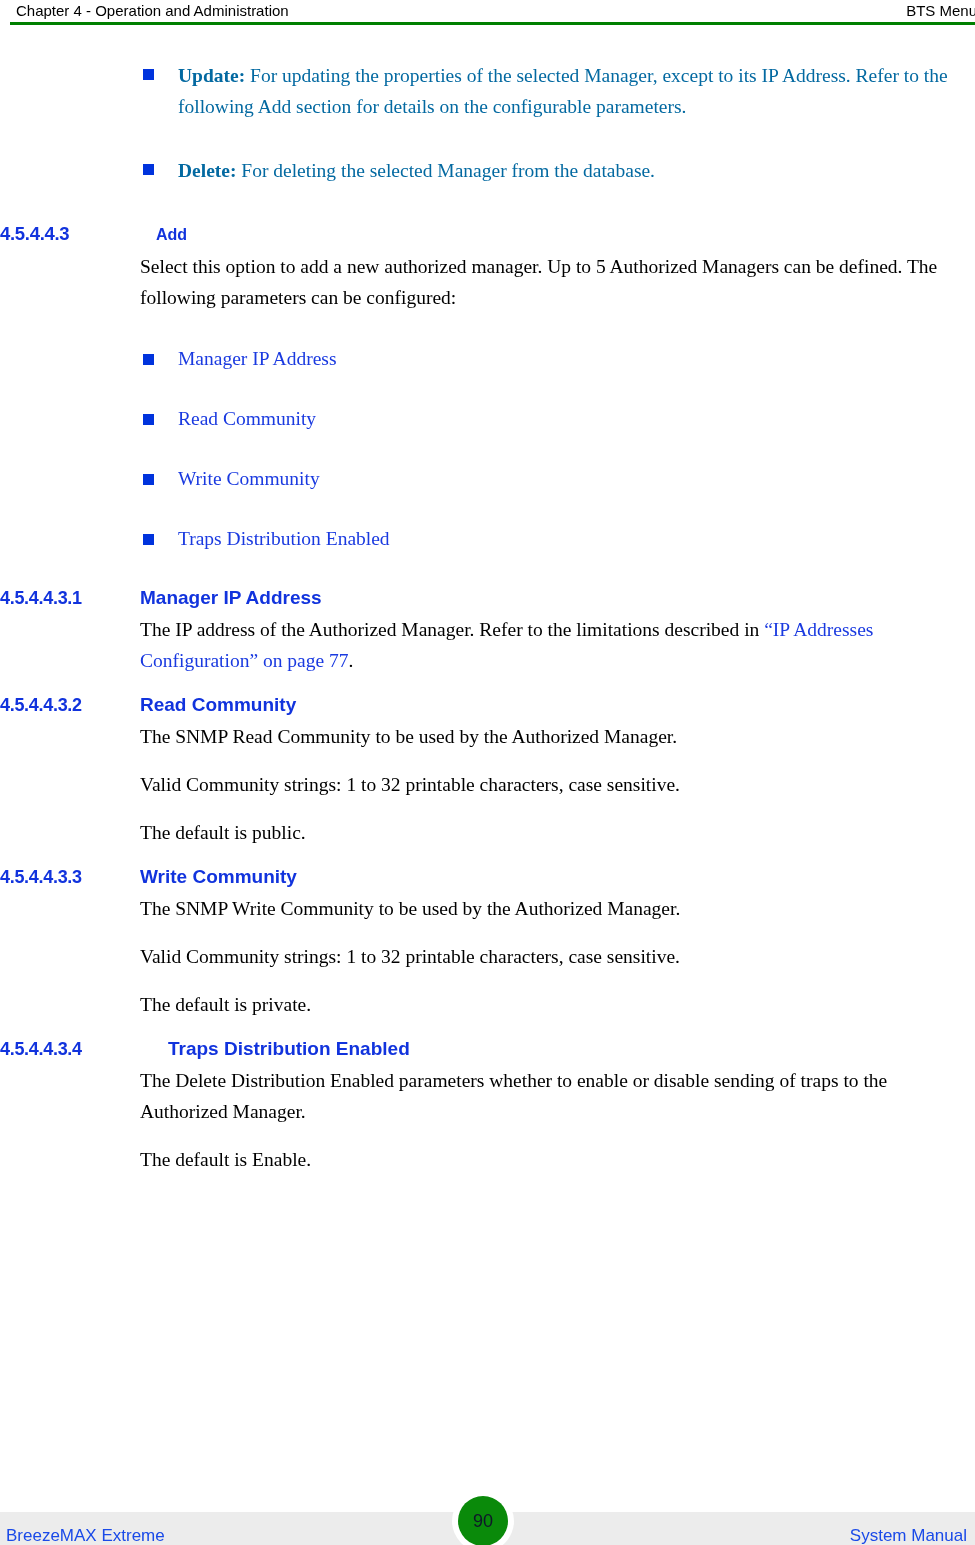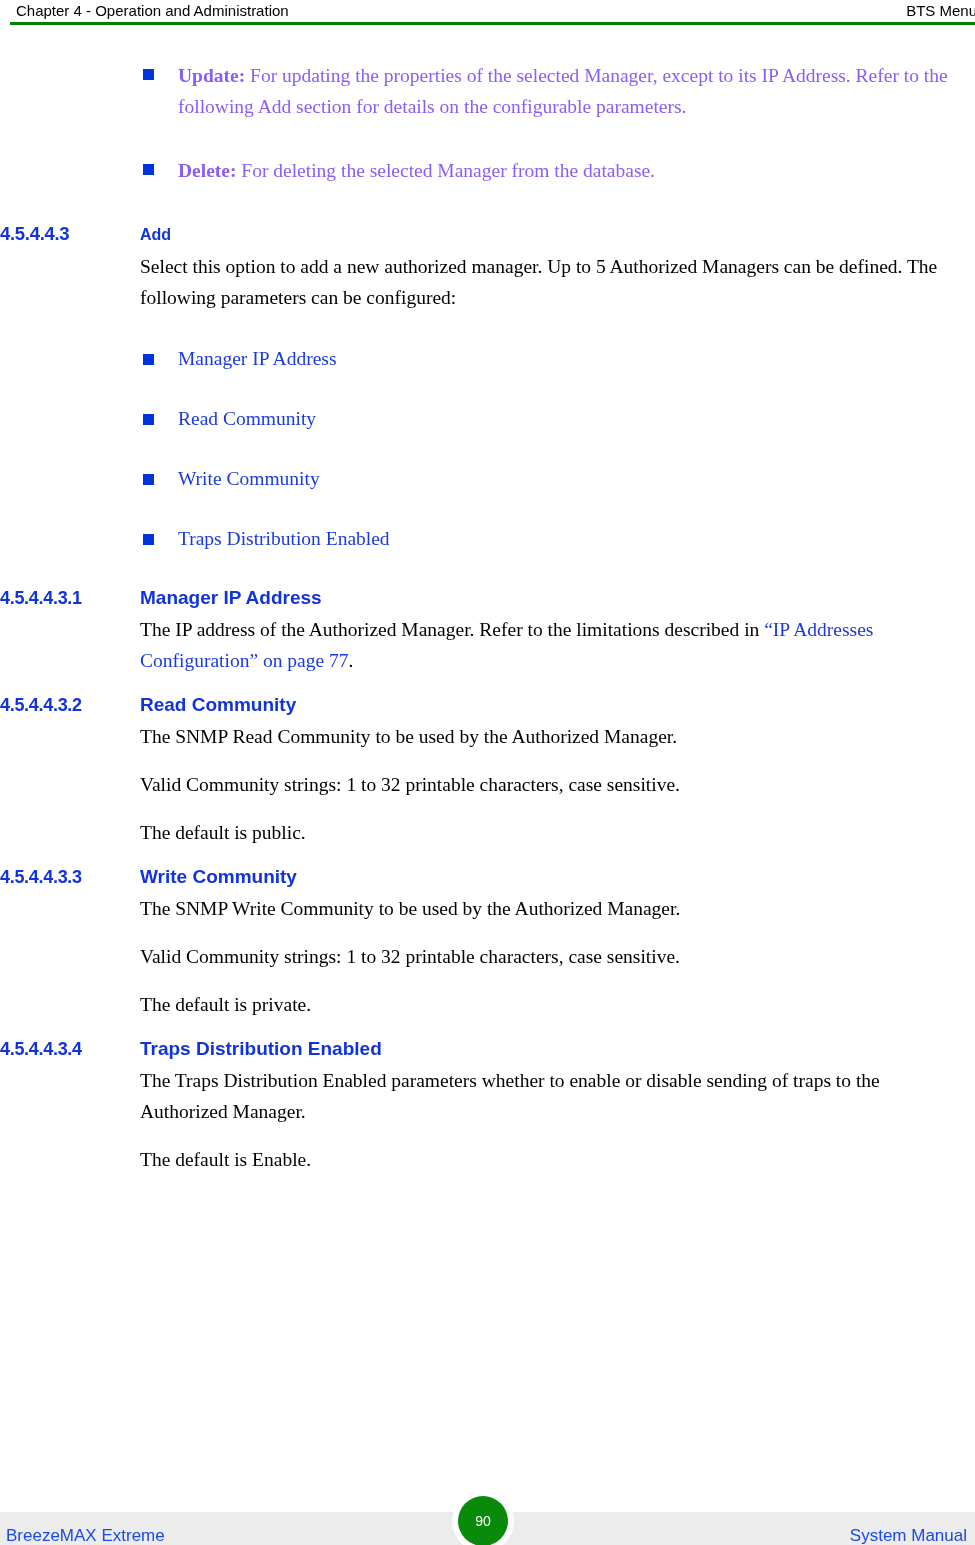--- a/index.html
+++ b/index.html
@@ -69,21 +69,21 @@
     top: 9px;
     width: 11px;
     height: 11px;
     background: #0033dd;
     display: block;
   }
   .bullet-text {
     font-family: "Liberation Serif", "DejaVu Serif", serif;
     font-size: 19.5px;
     line-height: 31px;
-    color: #8b5cf6;
+    color: #0369a1;
     text-align: left;
   }
   .bullet-text .lead {
     font-weight: bold;
   }
 
   
   .param-item {
     position: relative;
     padding-left: 178px;
@@ -191,22 +191,22 @@
     width: 50px;
     height: 50px;
     border-radius: 50%;
     background: #0a8a0a;
     display: flex;
     align-items: center;
     justify-content: center;
   }
   .page-number-badge .num {
     font-family: "Liberation Sans", "DejaVu Sans", sans-serif;
-    font-size: 14px;
-    color: #ffffff;
+    font-size: 18px;
+    color: #0f172a;
     line-height: 18px;
   }
 </style>
 </head>
 <body>
 
 <div class="page-header">
   <div class="hdr-row">
     <span class="hdr-left">Chapter 4 - Operation and Administration</span>
     <span class="hdr-right">BTS Menu</span>
@@ -219,21 +219,21 @@
   <div class="bullet-item">
     <span class="bullet-mark"></span>
     <div class="bullet-text"><span class="lead">Update:</span><span> For updating the properties of the selected Manager, except to its IP Address. Refer to the following Add section for details on the configurable parameters.</span></div>
   </div>
 
   <div class="bullet-item" style="margin-top:33px;margin-bottom:14px;">
     <span class="bullet-mark"></span>
     <div class="bullet-text"><span class="lead">Delete:</span><span> For deleting the selected Manager from the database.</span></div>
   </div>
 
-  <div class="heading h3" style="margin-top:36px;">
+  <div class="heading h3" style="margin-top:36px;gap:16px;">
     <span class="sec-num">4.5.4.4.3</span>
     <span class="sec-title">Add</span>
   </div>
   <p class="body-par">Select this option to add a new authorized manager. Up to 5 Authorized Managers can be defined. The following parameters can be configured:</p>
 
   <div class="param-item" style="margin-top:33px;">
     <span class="bullet-mark"></span>
     <span class="param-link">Manager IP Address</span>
   </div>
   <div class="param-item">
@@ -264,25 +264,25 @@
   <p class="body-par tight">The default is public.</p>
 
   <div class="heading" style="margin-top:12px;">
     <span class="sec-num">4.5.4.4.3.3</span>
     <span class="sec-title">Write Community</span>
   </div>
   <p class="body-par tight">The SNMP Write Community to be used by the Authorized Manager.</p>
   <p class="body-par tight">Valid Community strings: 1 to 32 printable characters, case sensitive.</p>
   <p class="body-par tight">The default is private.</p>
 
-  <div class="heading" style="margin-top:12px;">
+  <div class="heading" style="margin-top:12px;gap:28px;">
     <span class="sec-num">4.5.4.4.3.4</span>
     <span class="sec-title">Traps Distribution Enabled</span>
   </div>
-  <p class="body-par tight">The Traps Distribution Enabled parameters whether to enable or disable sending of traps to the Authorized Manager.</p>
+  <p class="body-par tight">The Delete Distribution Enabled parameters whether to enable or disable sending of traps to the Authorized Manager.</p>
   <p class="body-par tight">The default is Enable.</p>
 
 </div>
 
 <div class="page-footer">
   <div class="footer-inner">
     <span class="footer-left">BreezeMAX Extreme</span>
     <div class="page-number-badge">
       <div class="disc">
         <span class="num">90</span>

